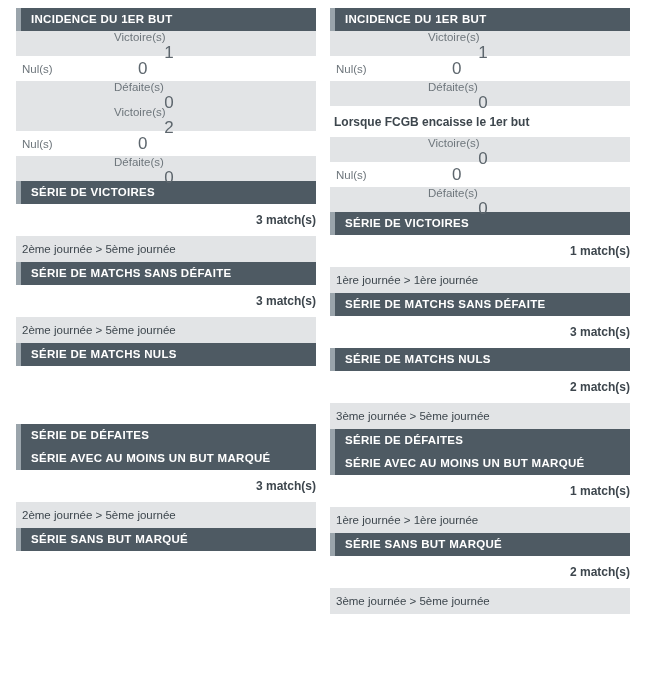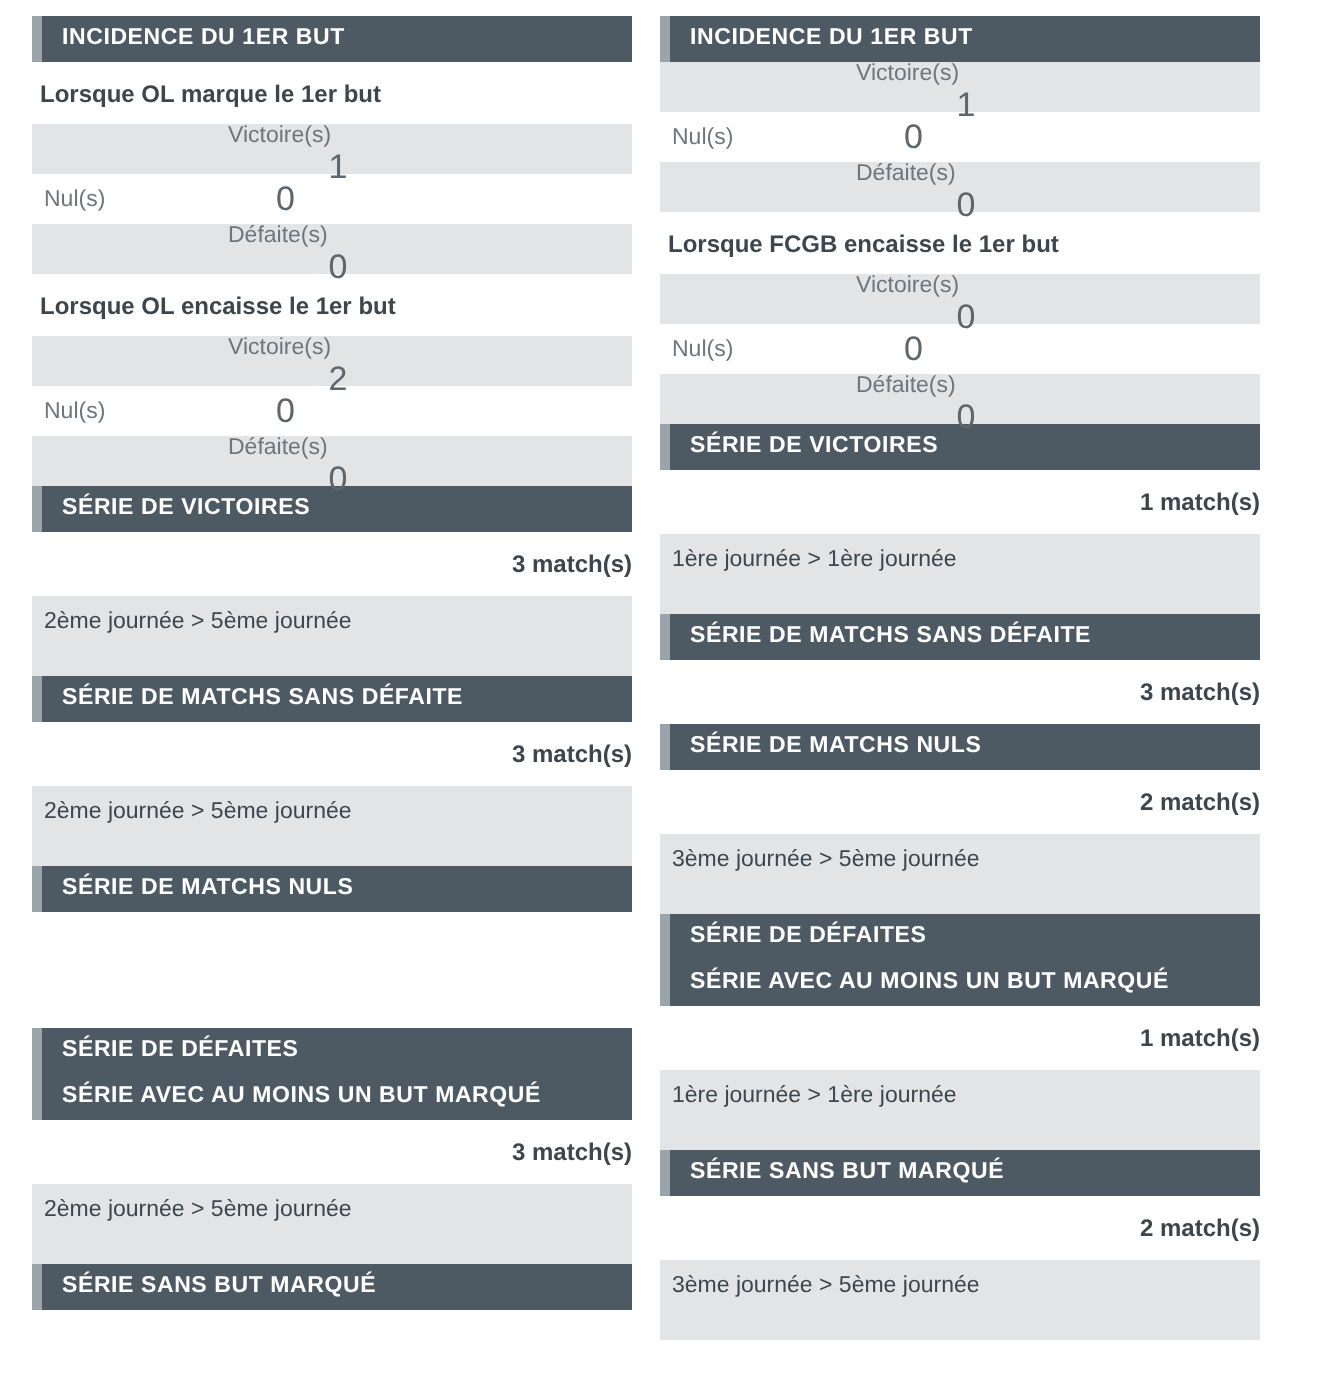--- a/index.html
+++ b/index.html
@@ -68,55 +68,53 @@
     font-size: 12px;
     font-weight: bold;
     color: #3d464d;
     height: 32px;
     line-height: 32px;
   }
   .streak-range {
     background: #e2e4e6;
     font-size: 11.5px;
     color: #3d464d;
-    height: 40px;
+    height: 26px;
     line-height: 26px;
     padding-left: 6px;
   }
   .spacer-empty-small {
     height: 26px;
   }
   .block { margin-bottom: 0; }
 </style>
 </head>
 <body>
 
 <div class="page">
   <div class="columns">
 
     <div class="col">
 
       <div class="block">
         <div class="bar">INCIDENCE DU 1ER BUT</div>
 
-        <div class="subtitle">Lorsque OL marque le 1er but</div>
         <div class="stat-row alt">
           <span class="stat-label">Victoire(s)</span>
           <span class="stat-value">1</span>
         </div>
         <div class="stat-row">
           <span class="stat-label">Nul(s)</span>
           <span class="stat-value">0</span>
         </div>
         <div class="stat-row alt">
           <span class="stat-label">Défaite(s)</span>
           <span class="stat-value">0</span>
         </div>
 
-        <div class="subtitle">Lorsque OL encaisse le 1er but</div>
         <div class="stat-row alt">
           <span class="stat-label">Victoire(s)</span>
           <span class="stat-value">2</span>
         </div>
         <div class="stat-row">
           <span class="stat-label">Nul(s)</span>
           <span class="stat-value">0</span>
         </div>
         <div class="stat-row alt">
           <span class="stat-label">Défaite(s)</span>

